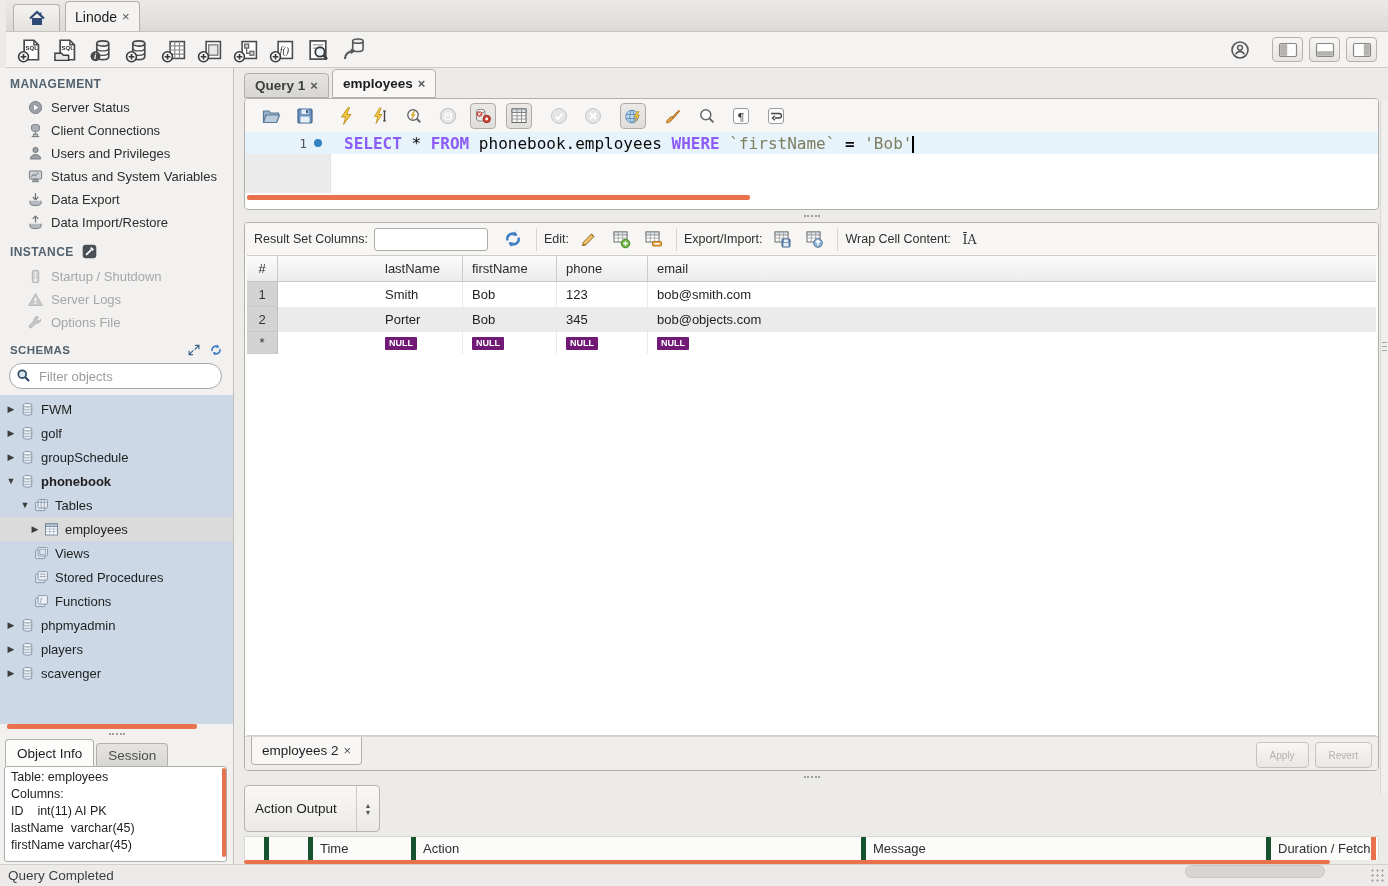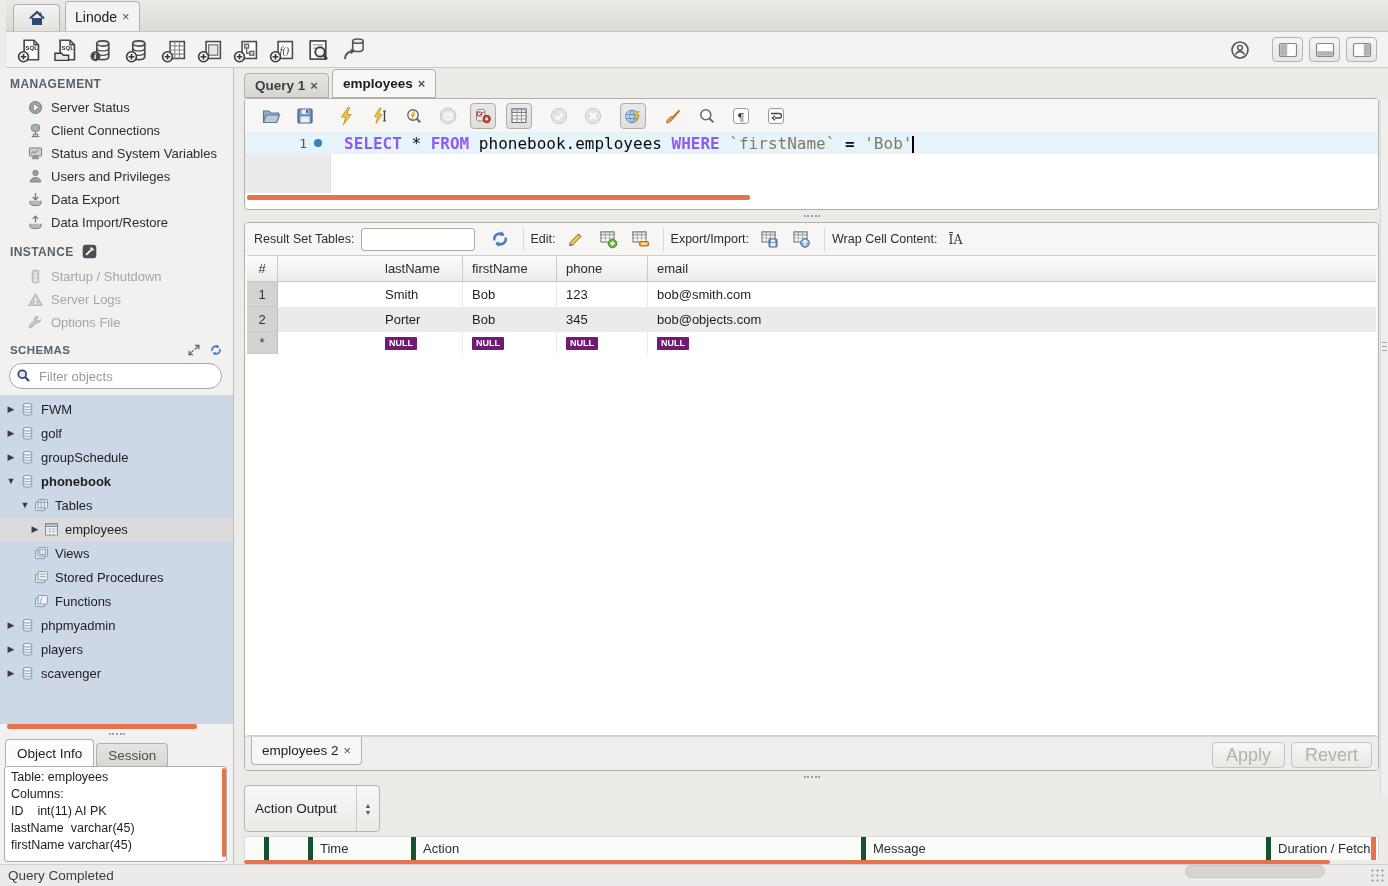--- a/index.html
+++ b/index.html
@@ -116,21 +116,21 @@
           border-right:1px solid #c0c0c0;border-bottom:1px solid #c9c9c9;}
   .c0{width:31px;} .c1{width:98px;margin-top:44px;} .c2{width:87px;} .c3{width:94px;} .c4{width:91px;} .c5{flex:1;border-right:none;}
   .gh.c0{justify-content:center;padding-left:0;}
   .nullb{background:#701a75;color:#fff;font-size:9px;font-weight:bold;padding:2px 4px;border-radius:1px;line-height:1;}
   .gfill{flex:1;background:#fff;}
   .rtabs{height:34px;background:#efeeec;border-top:1px solid #d6d4d0;display:flex;align-items:flex-start;padding:0 6px;flex:none;}
   .rtab{height:28px;background:#f8f7f5;border:1px solid #b2b0ac;border-top:none;border-radius:0 0 4px 4px;
         display:flex;align-items:center;padding:0 10px;font-size:13.5px;color:#1e1e1e;}
   .rbtns{margin-left:auto;display:flex;gap:6px;align-items:center;height:100%;padding-top:3px;}
   .btn{height:26px;padding:0 13px;border:1px solid #c5c3bf;border-radius:4px;background:linear-gradient(#f8f7f5,#e9e7e4);
-       color:#b3b1ad;font-size:18px;display:flex;align-items:center;}
+       color:#b3b1ad;font-size:10px;display:flex;align-items:center;}
 
   .action{margin-top:0;flex:none;}
   .ao-select{width:136px;height:47px;border:1px solid #b6b4b0;border-radius:4px;background:linear-gradient(#f9f8f6,#ebeae7);
              display:flex;align-items:center;font-size:13.5px;color:#1e1e1e;padding-left:10px;position:relative;margin:2px 0 4px 0;}
   .spin{margin-left:auto;border-left:1px solid #cccac6;height:100%;width:23px;display:flex;flex-direction:column;
         align-items:center;justify-content:center;color:#555;font-size:7px;line-height:7px;}
   .ao-head{height:24px;display:flex;background:#fbfbfa;border:1px solid #dbd9d5;border-bottom:none;
            font-size:13px;color:#2e2e2e;position:relative;overflow:hidden;}
   .ah{display:flex;align-items:center;padding-left:7px;border-right:5px solid #14532d;white-space:nowrap;overflow:hidden;}
   .a0{width:24px;} .a1{width:44px;} .a2{width:103px;} .a3{width:450px;} .a4{width:405px;} .a5{flex:1;border-right:none;}
@@ -309,35 +309,35 @@
               <path d="M10 11.5v2.8" stroke="#71767c" stroke-width="1.3"></path>
               <path d="M5.5 17.2h9" stroke="#71767c" stroke-width="1.2"></path>
               <rect x="7.5" y="14.3" width="5" height="2.9" fill="#c6cacf" stroke="#71767c"></rect>
             </svg>
           </span>
         <span>Client Connections</span>
         </div>
       <div class="side-item">
         <span class="ic ic16">
             <svg viewBox="0 0 20 20" width="100%" height="100%">
+              <circle cx="10" cy="5.8" r="3.1" fill="#9aa0a6" stroke="#71767c"></circle>
+              <path d="M3.8 16.5c.3-3.6 2.9-5.3 6.2-5.3s5.9 1.7 6.2 5.3z" fill="#9aa0a6" stroke="#71767c"></path>
+            </svg>
+          </span>
+        <span>Users and Privileges</span>
+        </div>
+      <div class="side-item">
+        <span class="ic ic16">
+            <svg viewBox="0 0 20 20" width="100%" height="100%">
               <rect x="2.8" y="3.5" width="14.4" height="9.5" rx="1" fill="#cdd1d6" stroke="#71767c" stroke-width="1.1"></rect>
               <path d="M4.8 10.5l2.8-3 2 1.8 3.6-3.8" fill="none" stroke="#81868c" stroke-width="1.2"></path>
               <path d="M8 13l-1.8 3.2h7.6L12 13z" fill="#9aa0a6" stroke="#71767c" stroke-width=".9"></path>
             </svg>
           </span>
         <span>Status and System Variables</span>
-        </div>
-      <div class="side-item">
-        <span class="ic ic16">
-            <svg viewBox="0 0 20 20" width="100%" height="100%">
-              <circle cx="10" cy="5.8" r="3.1" fill="#9aa0a6" stroke="#71767c"></circle>
-              <path d="M3.8 16.5c.3-3.6 2.9-5.3 6.2-5.3s5.9 1.7 6.2 5.3z" fill="#9aa0a6" stroke="#71767c"></path>
-            </svg>
-          </span>
-        <span>Users and Privileges</span>
         </div>
       <div class="side-item">
         <span class="ic ic16">
             <svg viewBox="0 0 20 20" width="100%" height="100%">
               <path d="M10 2.5V10" stroke="#71767c" stroke-width="1.5"></path>
               <path d="M6.8 7l3.2 3.4L13.2 7" fill="none" stroke="#71767c" stroke-width="1.5"></path>
               <path d="M3.5 11.5v3.2c0 1.4 2.9 2.5 6.5 2.5s6.5-1.1 6.5-2.5v-3.2" fill="#b6bac0" stroke="#71767c" stroke-width="1.1"></path>
             </svg>
           </span>
         <span>Data Export</span>
@@ -708,21 +708,21 @@
           <div class="e-hscroll"></div>
         </div>
       </div>
 
       <div class="split">
           <span class="dots"></span>
         </div>
 
       <div class="result-panel">
         <div class="rtoolbar">
-          <span class="lbl">Result Set Tables:</span>
+          <span class="lbl">Result Set Columns:</span>
           <input class="rinput" value="" style="">
           <span class="ic ic20">
               <svg viewBox="0 0 20 20" width="100%" height="100%">
                 <path d="M4.5 11.5a5.5 5.5 0 0 1 9-5.5" fill="none" stroke="#3f7fc4" stroke-width="2.4"></path>
                 <path d="M12 2.2l2.4 4.6-5-.4z" fill="#3f7fc4"></path>
                 <path d="M15.5 8.5a5.5 5.5 0 0 1-9 5.5" fill="none" stroke="#3f7fc4" stroke-width="2.4"></path>
                 <path d="M8 17.8l-2.4-4.6 5 .4z" fill="#3f7fc4"></path>
               </svg>
             </span>
           <span class="rsep"></span>

